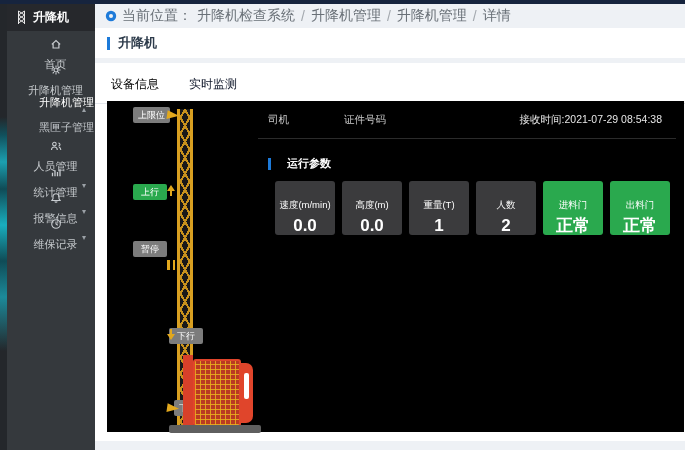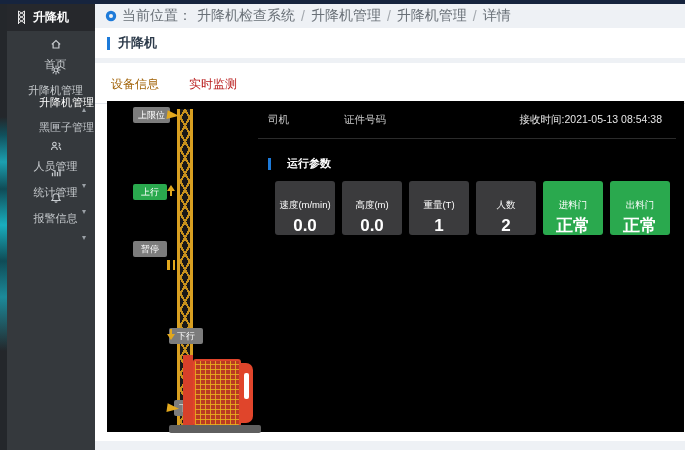--- a/index.html
+++ b/index.html
@@ -32,22 +32,22 @@
   .crumbbar { height:24px; background:#eef1f5; display:flex; align-items:center; gap:5px;
     padding:0 10px; font-size:14px; color:#697077; }
   .crumb-item { color:#697077; text-decoration:none; }
   .crumb-sep { color:#a3a8ae; margin:0 1px; }
   .titleband { height:30px; background:#ffffff; display:flex; align-items:center; gap:8px; padding-left:12px; }
   .bluebar { width:3px; height:13px; background:#1d7ad9; }
   .page-title { font-size:13px; font-weight:bold; color:#2c3a4a; }
   .band-gap { height:5px; background:#eef1f5; }
   .content-card { position:relative; background:#ffffff; height:378px; padding-top:9px; }
   .tabs { display:flex; gap:26px; padding-left:14px; border-bottom:1px solid #e4e7ed; }
-  .tab { font-size:12px; color:#a16207; padding:4px 2px 9px; cursor:pointer; }
-  .tab.active { color:#b91c1c; border-bottom:2px solid #409eff; margin-bottom:-1px; }
+  .tab { font-size:12px; color:#000000; padding:4px 2px 9px; cursor:pointer; }
+  .tab.active { color:#0f172a; border-bottom:2px solid #409eff; margin-bottom:-1px; }
 
   
   .panel { position:absolute; left:12px; top:38px; width:577px; height:331px; background:#000000; }
 
   
   .mast { position:absolute; left:70px; top:8px; width:16px; height:318px;
     border-left:3px solid #d9a021; border-right:3px solid #d9a021; background-color:#191919;
     background-image:
       repeating-linear-gradient(60deg, transparent 0 2px, #c8921c 2px 4px, transparent 4px 8px),
       repeating-linear-gradient(-60deg, transparent 0 2px, #c8921c 2px 4px, transparent 4px 8px); }
@@ -159,20 +159,29 @@
     <div class="mi">
       <span class="micon">
         <svg width="12" height="12" viewBox="0 0 12 12">
             <path d="M6 1.7c-1.8 0-3 1.3-3 3.2v2L1.9 8.5h8.2L9 6.9v-2c0-1.9-1.2-3.2-3-3.2z M4.8 9.5a1.3 1.3 0 0 0 2.4 0" stroke="#c9cdd1" stroke-width="1.1" fill="none"></path>
           </svg>
       </span>
       <span>报警信息</span>
       <span class="caret">▾</span>
     </div>
 
+    <div class="mi">
+      <span class="micon">
+        <svg width="12" height="12" viewBox="0 0 12 12">
+            <circle cx="6" cy="6" r="4.3" stroke="#c9cdd1" stroke-width="1.1" fill="none"></circle>
+            <path d="M6 3.4V6l1.8 1.2" stroke="#c9cdd1" stroke-width="1.1" fill="none"></path>
+          </svg>
+      </span>
+      <span>维保记录</span>
+    </div>
   </nav>
 </aside>
 
 <div class="main">
 
   <div class="crumbbar">
     <svg width="12" height="12" viewBox="0 0 12 12">
       <circle cx="6" cy="6" r="5.2" fill="#1d7ad9"></circle>
         <circle cx="6" cy="6" r="2" fill="#eef1f5"></circle>
     </svg>
@@ -233,21 +242,21 @@
 
       <div class="mount"></div>
       <div class="cage"></div>
       <div class="cab"></div>
       <div class="cab-window"></div>
       <div class="base"></div>
 
       <div class="info-head">
         <span>司机</span>
         <span class="cert-label">证件号码</span>
-        <span class="recv-time">接收时间:2021-05-13 08:54:38</span>
+        <span class="recv-time">接收时间:2021-07-29 08:54:38</span>
       </div>
       <div class="info-div"></div>
 
       <div class="sec-head">
         <span class="sec-bar"></span>
         <span class="sec-title">运行参数</span>
       </div>
 
       <div class="metrics">
         <div class="metric">

